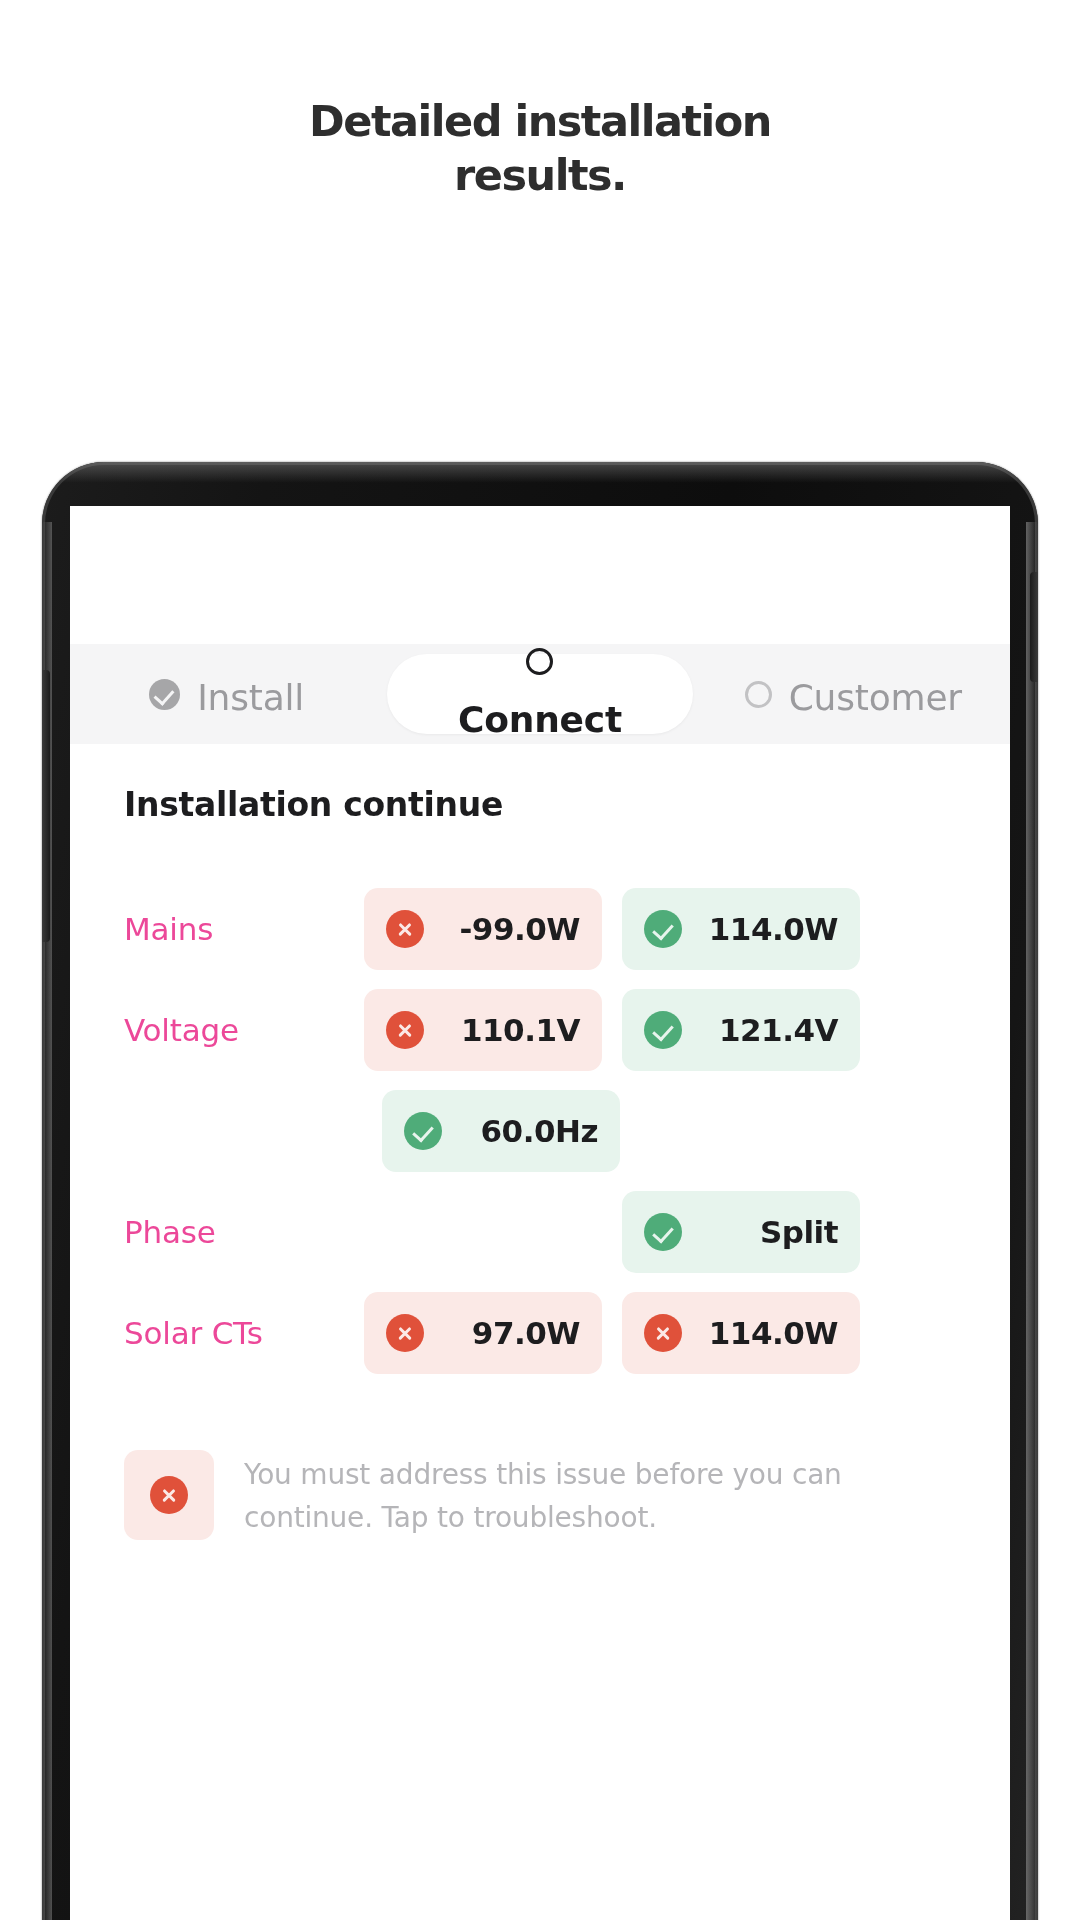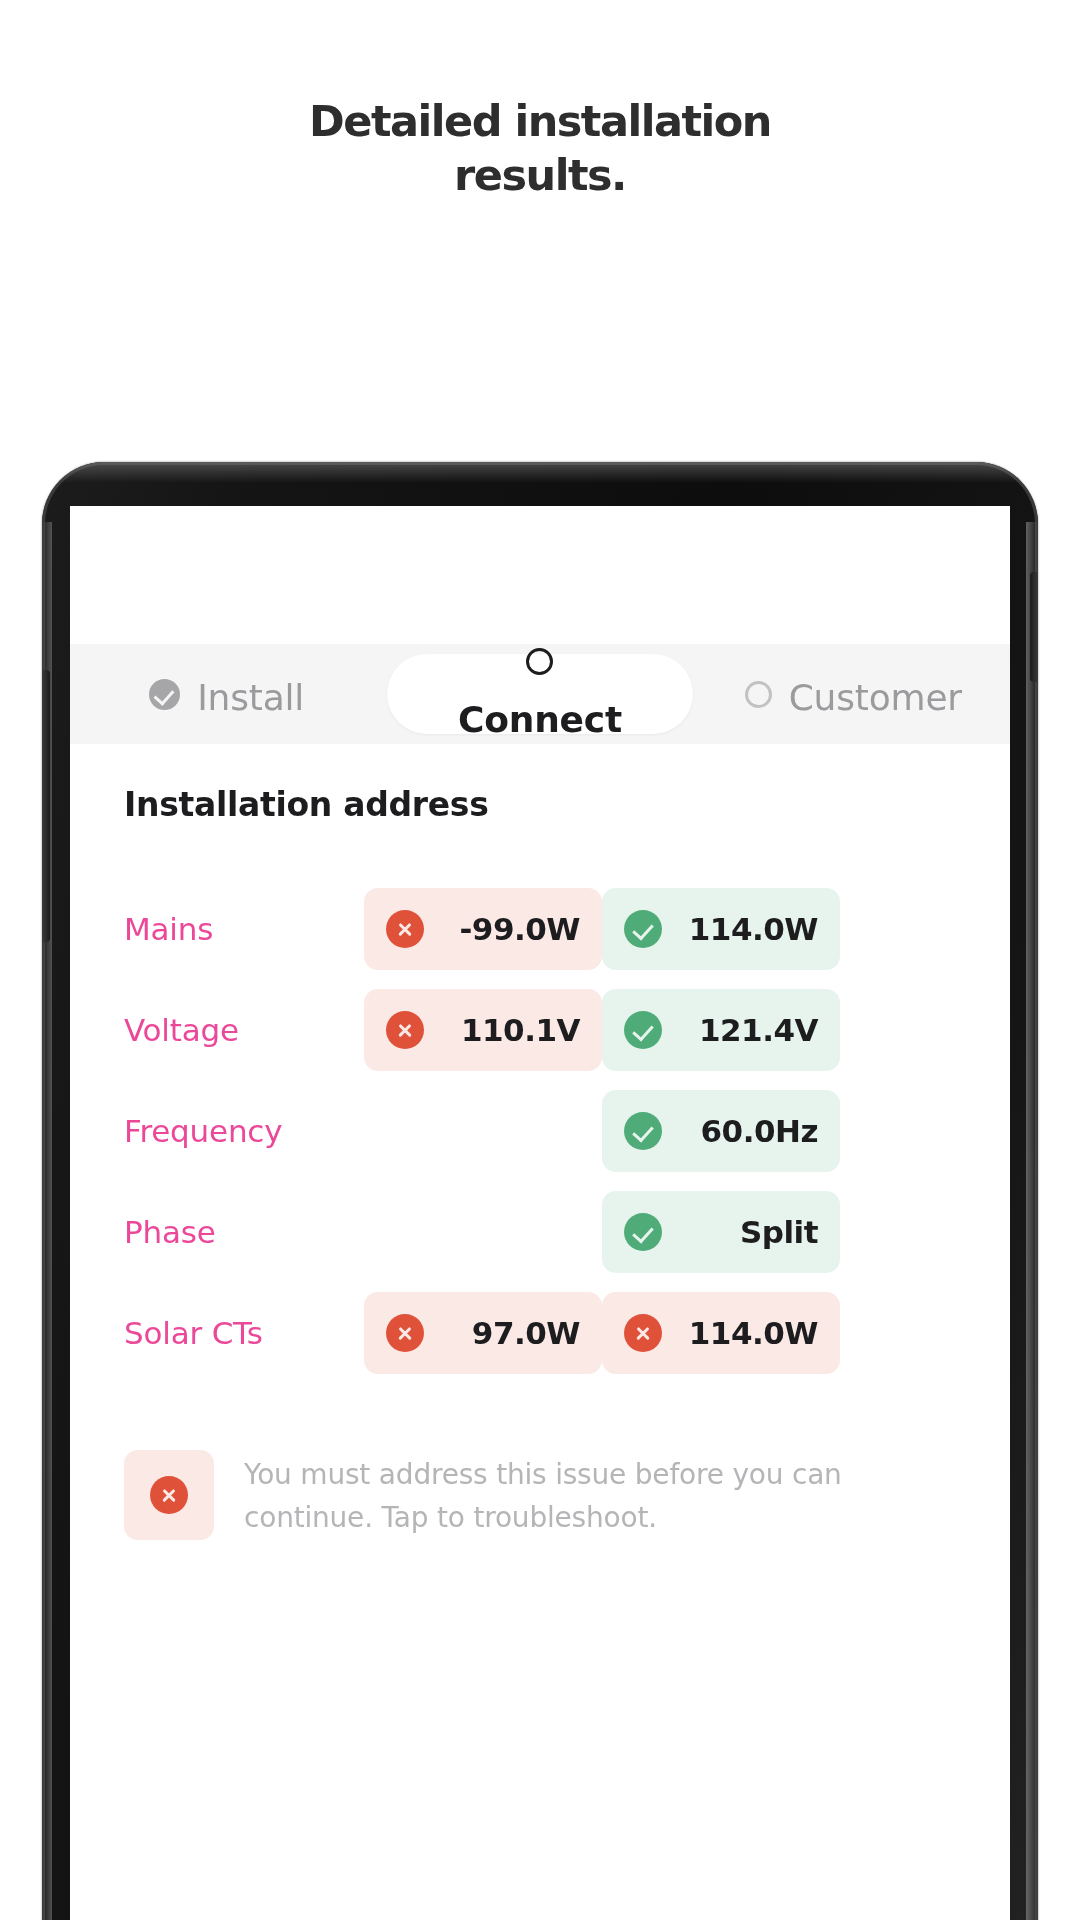--- a/index.html
+++ b/index.html
@@ -253,20 +253,21 @@
   .row-label {
     width: 240px;
     flex: none;
     font-family: "DejaVu Sans", sans-serif;
     font-size: 31px;
     color: #ec4899;
     letter-spacing: -0.2px;
   }
   .cells {
     display: flex;
+    gap: 20px;
   }
   .cell {
     width: 238px;
     height: 82px;
     border-radius: 14px;
     display: flex;
     align-items: center;
     padding: 0 22px;
     box-sizing: border-box;
   }
@@ -385,21 +386,21 @@
           <span class="tab-label">Connect</span>
         </div>
 
         <div class="tab">
           <span class="icon-circle-empty"></span>
           <span class="tab-label">Customer</span>
         </div>
 
       </div>
 
-      <div class="section-title">Installation address</div>
+      <div class="section-title">Installation continue</div>
 
       <div class="results-table">
 
         <div class="result-row">
           <div class="row-label">Mains</div>
           <div class="cells">
             <div class="cell is-fail">
               <span class="status-dot fail"></span>
               <span class="cell-value">-99.0W</span>
             </div>
@@ -418,21 +419,20 @@
               <span class="cell-value">110.1V</span>
             </div>
             <div class="cell is-pass">
               <span class="status-dot pass"></span>
               <span class="cell-value">121.4V</span>
             </div>
           </div>
         </div>
 
         <div class="result-row">
-          <div class="row-label">Frequency</div>
           <div class="cells">
             <div class="cell is-empty"></div>
             <div class="cell is-pass">
               <span class="status-dot pass"></span>
               <span class="cell-value">60.0Hz</span>
             </div>
           </div>
         </div>
 
         <div class="result-row">

